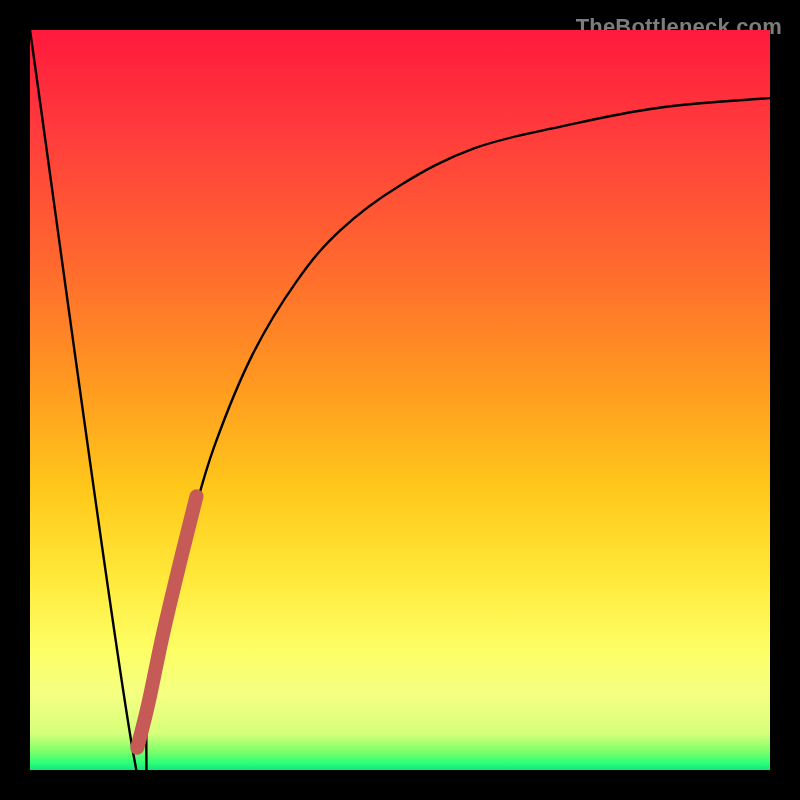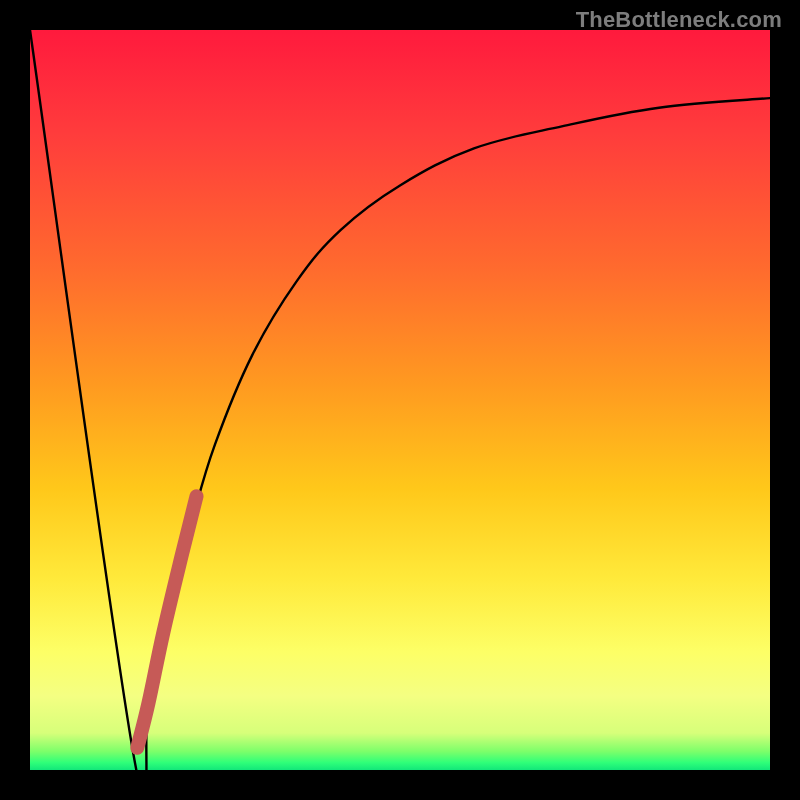--- a/index.html
+++ b/index.html
@@ -12,21 +12,21 @@
     font-family: Arial, Helvetica, sans-serif;
   }
   .frame {
     position: relative;
     width: 800px;
     height: 800px;
     background: #000;
   }
   .watermark {
     position: absolute;
-    top: 7px;
+    top: 14px;
     right: 18px;
     font-size: 22px;
     font-weight: 600;
     color: #7d7d7d;
     letter-spacing: 0.2px;
     user-select: none;
   }
   .plot-area {
     position: absolute;
     left: 30px;

